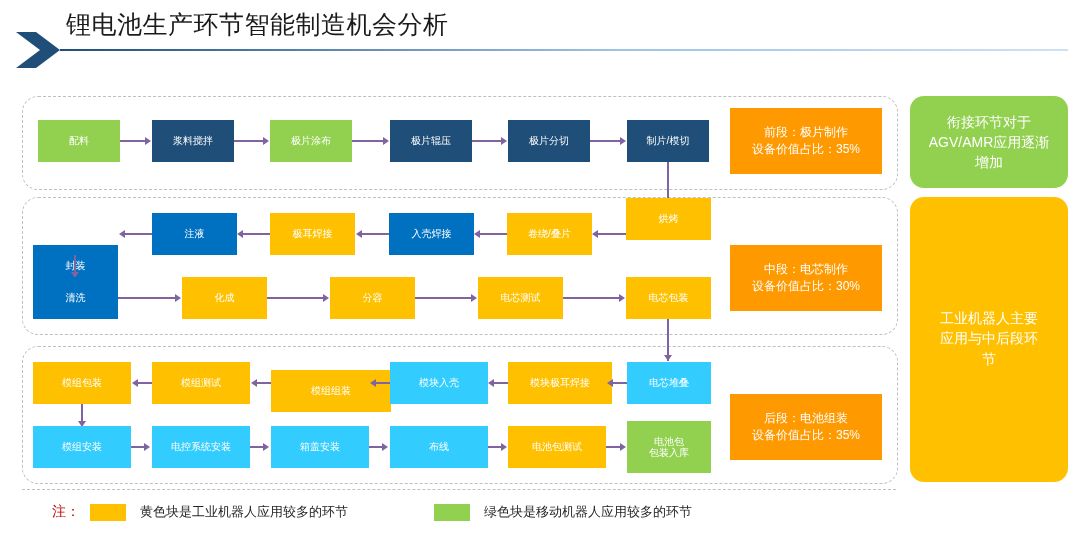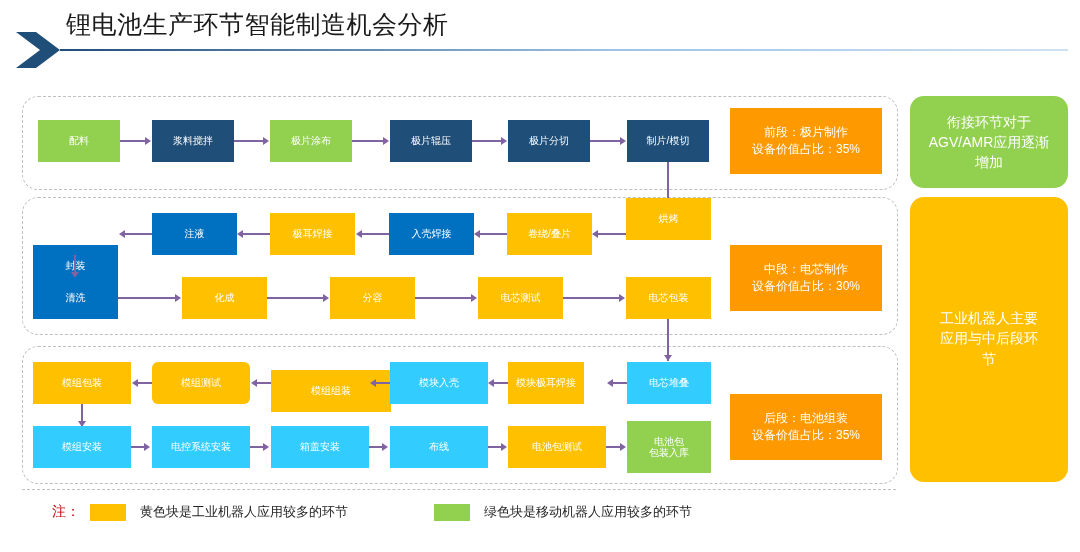--- a/index.html
+++ b/index.html
@@ -141,24 +141,24 @@
 <div class="arrow right" style="left:323px;top:294px;"></div>
 <div class="conn h" style="left:415px;top:297px;width:57px;"></div>
 <div class="arrow right" style="left:471px;top:294px;"></div>
 <div class="conn h" style="left:563px;top:297px;width:57px;"></div>
 <div class="arrow right" style="left:619px;top:294px;"></div>
 
 <div class="conn v" style="left:667px;top:319px;height:42px;"></div>
 <div class="arrow down" style="left:664px;top:355px;"></div>
 
 <div class="node yellow" style="left:33px;top:362px;width:98px;height:42px;">模组包装</div>
-<div class="node yellow" style="left:152px;top:362px;width:98px;height:42px;border-radius:6px;">模组测试</div>
+<div class="node yellow" style="left:152px;top:362px;width:98px;height:42px;">模组测试</div>
 <div class="node yellow" style="left:271px;top:370px;width:120px;height:42px;">模组组装</div>
 <div class="node cyan" style="left:390px;top:362px;width:98px;height:42px;">模块入壳</div>
-<div class="node yellow" style="left:508px;top:362px;width:76px;height:42px;">模块极耳焊接</div>
+<div class="node yellow" style="left:508px;top:362px;width:104px;height:42px;">模块极耳焊接</div>
 <div class="node cyan" style="left:627px;top:362px;width:84px;height:42px;">电芯堆叠</div>
 <div class="node orangebox" id="info-back" style="left:730px;top:394px;width:152px;height:66px;">
   <div>
     <div>后段：电池组装</div>
     <div>设备价值占比：35%</div>
   </div>
 </div>
 <div class="conn h" style="left:138px;top:382px;width:14px;"></div>
 <div class="arrow left" style="left:132px;top:379px;"></div>
 <div class="conn h" style="left:257px;top:382px;width:14px;"></div>

